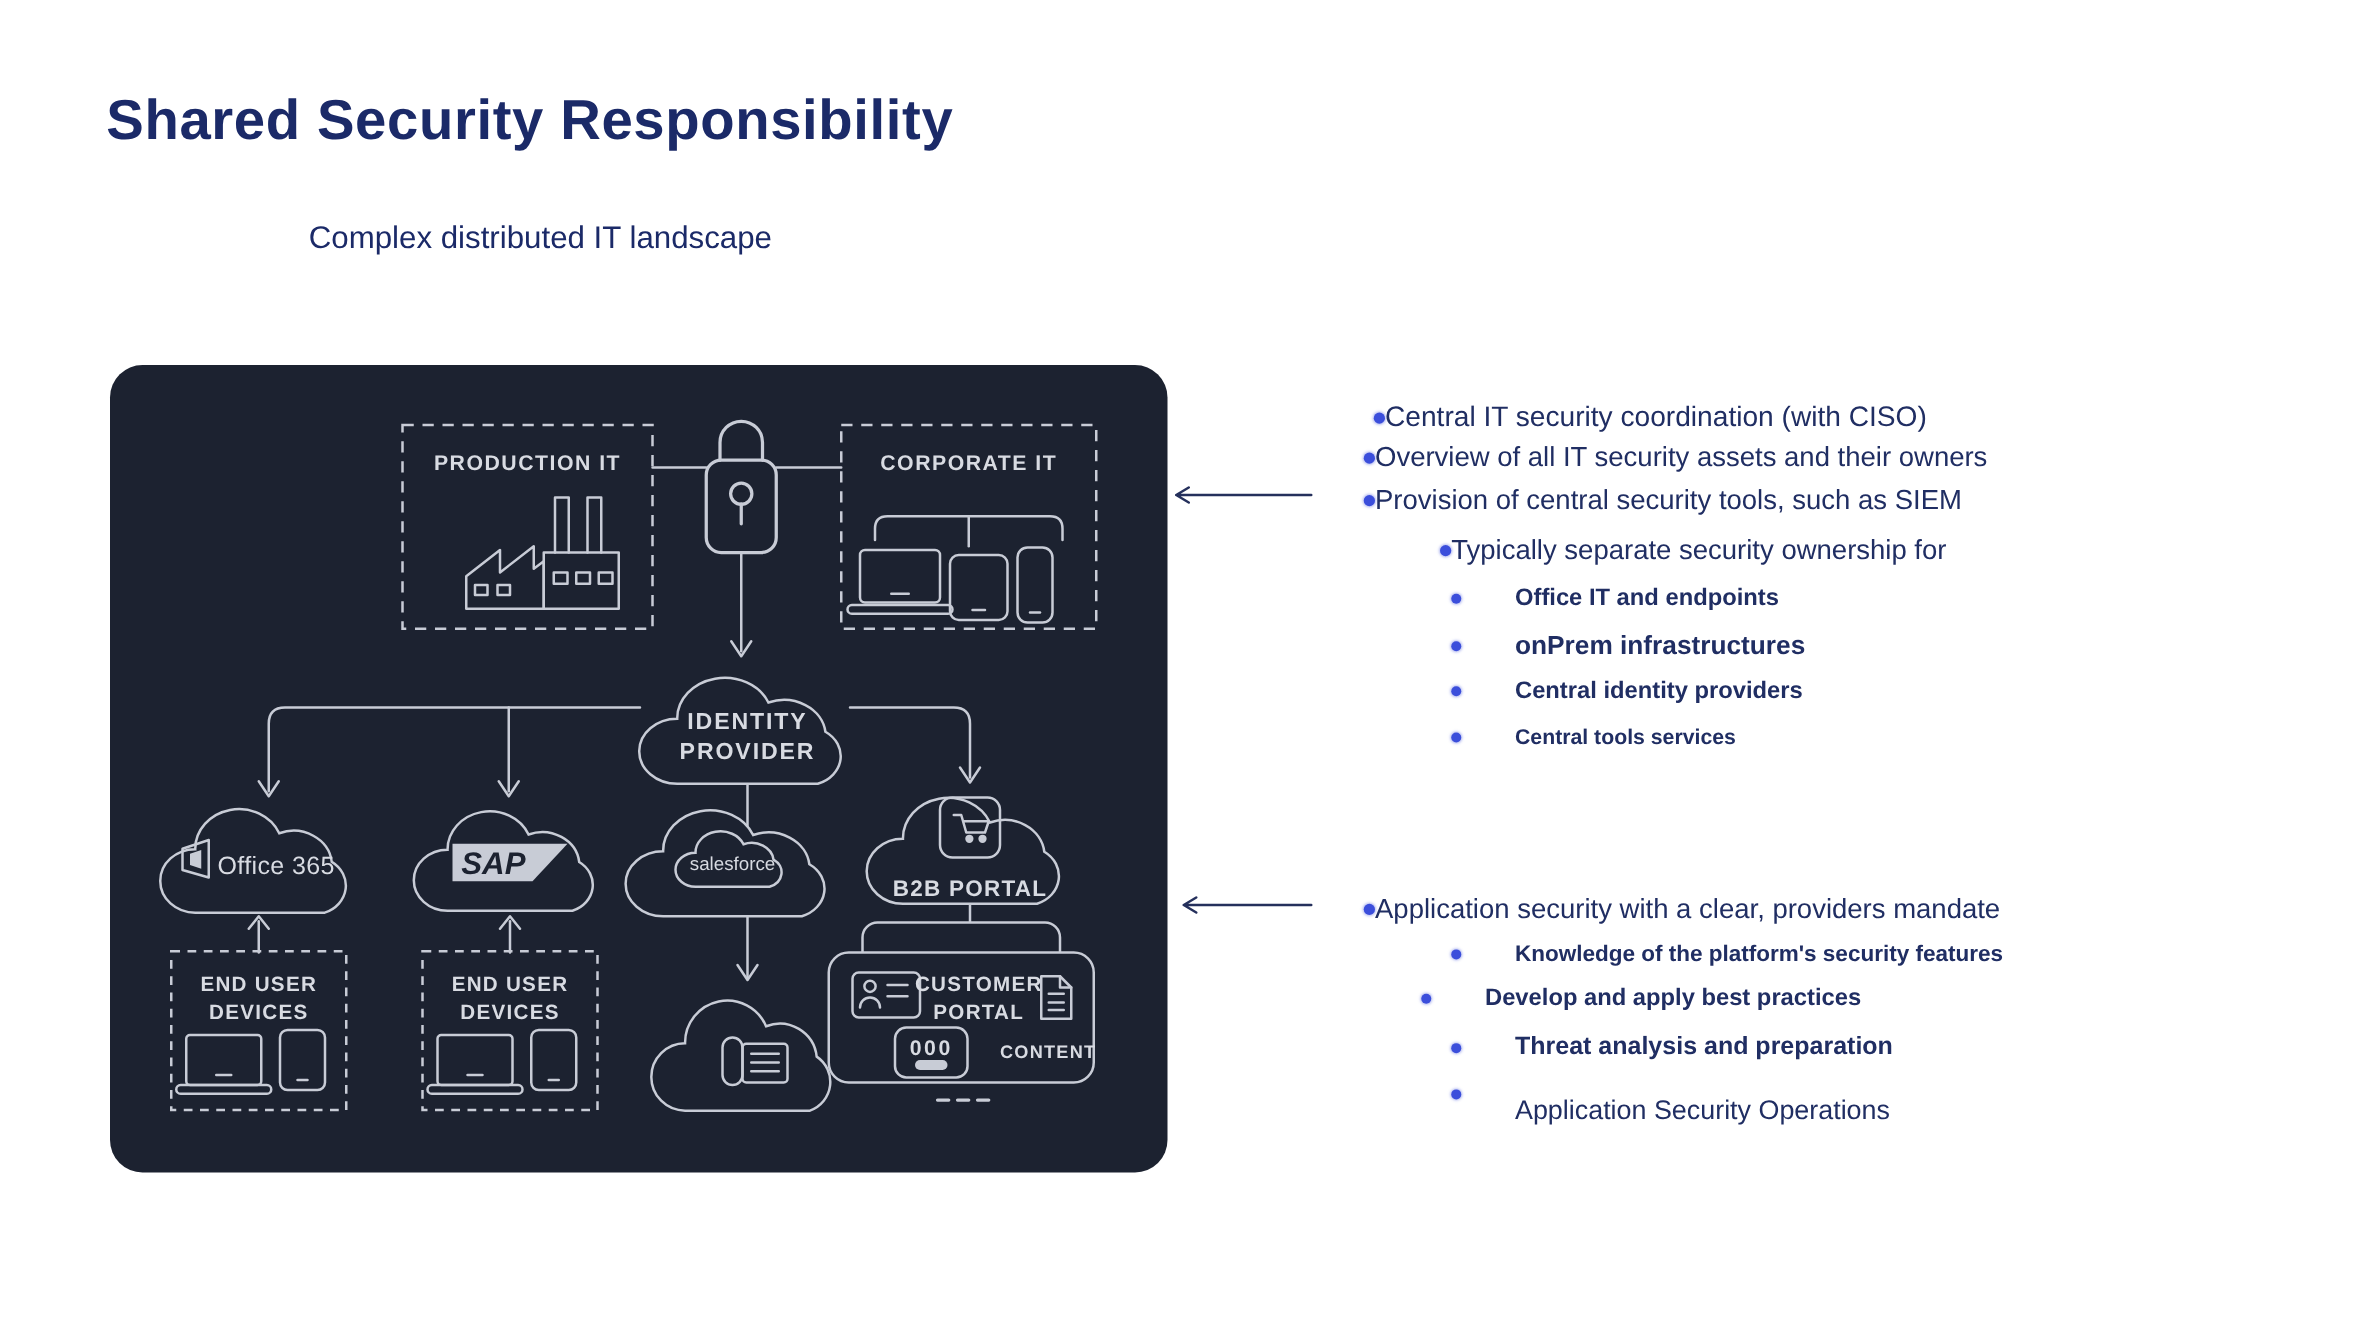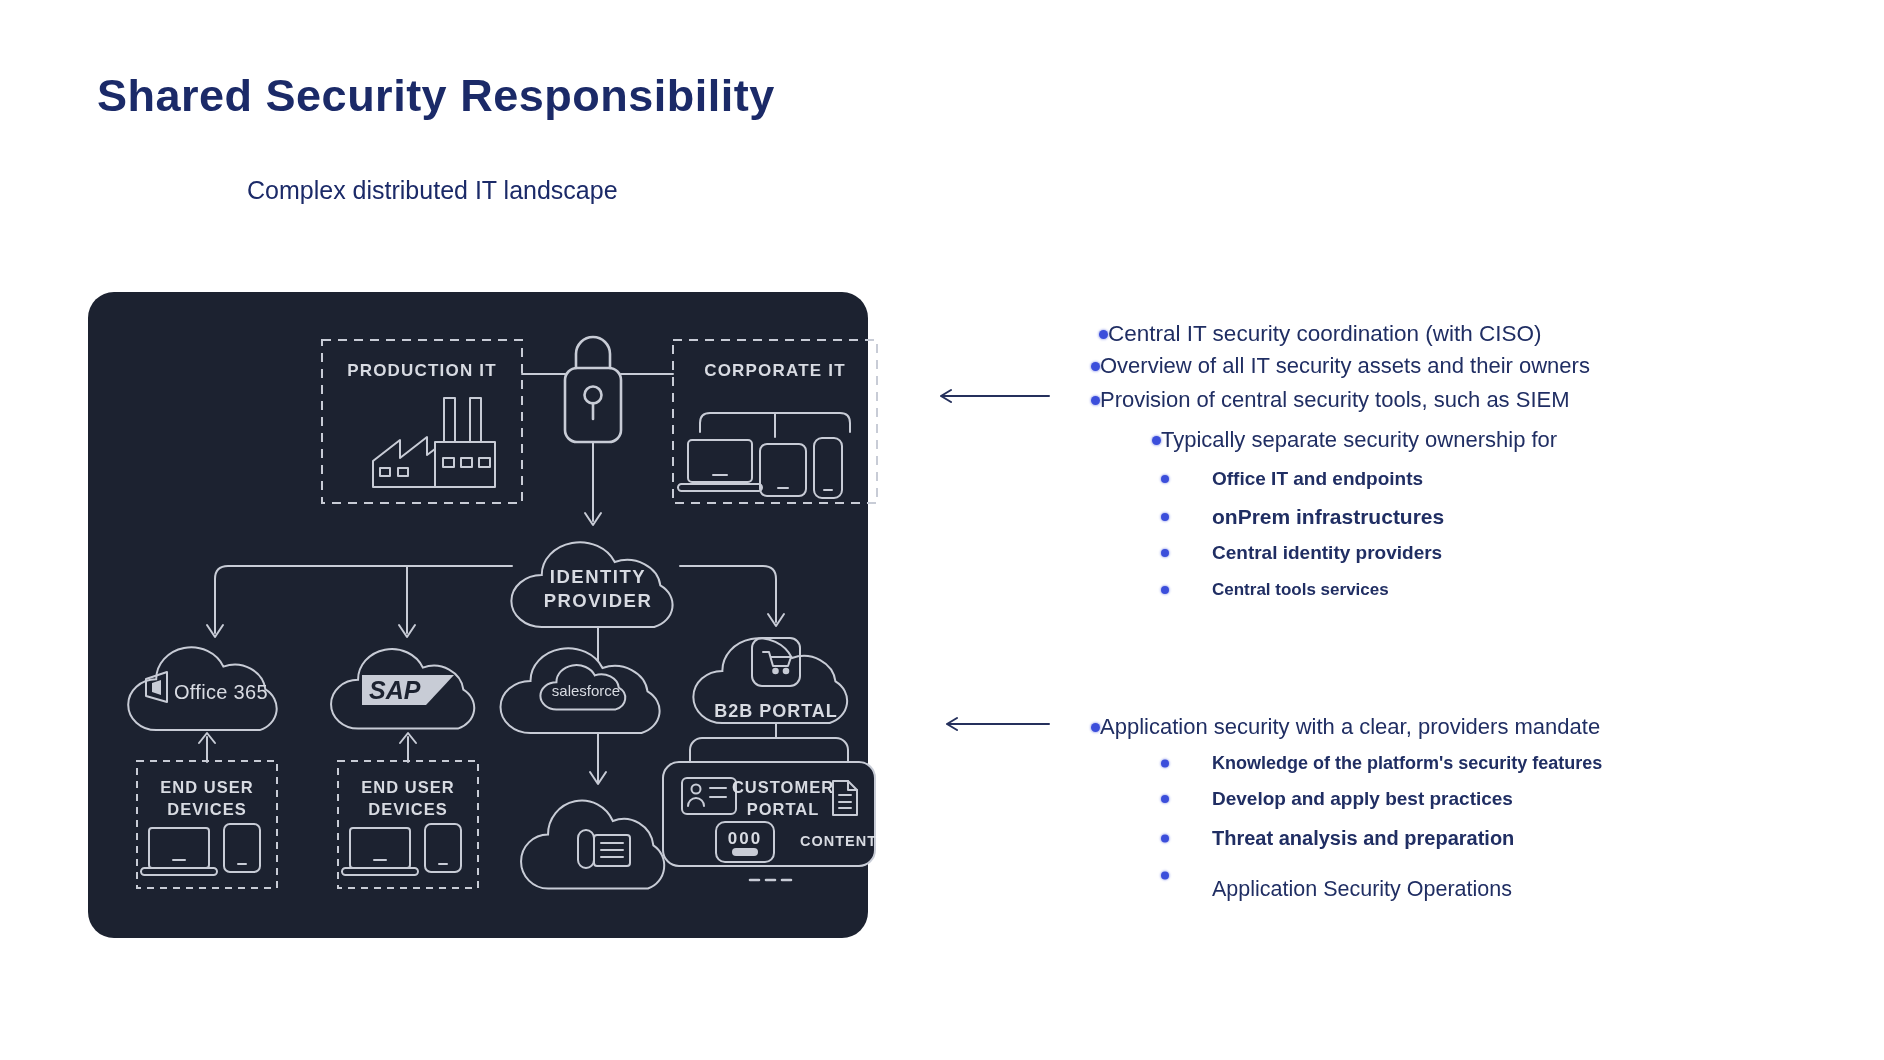--- a/index.html
+++ b/index.html
@@ -6,29 +6,28 @@
   body{
     width:1884px;height:1060px;position:relative;overflow:hidden;
     background:#ffffff;
     font-family:"Liberation Sans",sans-serif;
     color:var(--body-navy,#202e63);
   }
   .title{
     position:absolute;left:85px;top:70px;
     font-size:45px;font-weight:700;letter-spacing:.5px;
     color:var(--title-navy,#1b2a68);
-    margin-left:12px;
   }
   .subtitle{
     position:absolute;left:247px;top:176px;
     font-size:25px;font-weight:500;
     color:var(--title-navy,#1b2a68);
   }
   .panel{
-    position:absolute;left:88px;top:292px;width:780px;height:646px;
+    position:absolute;left:88px;top:292px;width:846px;height:646px;
     background:var(--panel-bg,#1c2230);border-radius:26px;
   }
   .diagram{position:absolute;inset:0;width:846px;height:646px;}
 
   
   .ln, .ln path, .ln rect, .ln circle{stroke:var(--diagram-stroke,#c8ccd6);fill:none;stroke-width:2;stroke-linecap:round;stroke-linejoin:round;}
   .thick{stroke-width:2.6 !important;}
   .dash{stroke:var(--diagram-stroke,#c8ccd6);fill:none;stroke-width:2;stroke-dasharray:9 7;}
   .dash2{stroke:var(--diagram-stroke,#c8ccd6);fill:none;stroke-width:2;stroke-dasharray:7 6;}
   .cloud{fill:var(--panel-bg,#1c2230);stroke:var(--diagram-stroke,#c8ccd6);stroke-width:2;}
@@ -268,21 +267,21 @@
 </div>
 
 <div class="note" style="left:1091px;top:727px;font-size:22px">
   <span class="dot"></span>
   <span class="txt">Application security with a clear, providers mandate</span>
 </div>
 <div class="note sub" style="left:1161px;top:763px;font-size:18px">
   <span class="dot"></span>
   <span class="txt">Knowledge of the platform's security features</span>
 </div>
-<div class="note sub" style="left:1161px;top:799px;font-size:19px">
+<div class="note sub" style="left:1137px;top:799px;font-size:19px">
   <span class="dot"></span>
   <span class="txt">Develop and apply best practices</span>
 </div>
 <div class="note sub" style="left:1161px;top:838px;font-size:20px">
   <span class="dot"></span>
   <span class="txt">Threat analysis and preparation</span>
 </div>
 <div class="note sub strong" style="left:1161px;top:875px;font-size:21.5px">
   <span class="dot"></span>
   <span class="txt">Application Security Operations</span>

